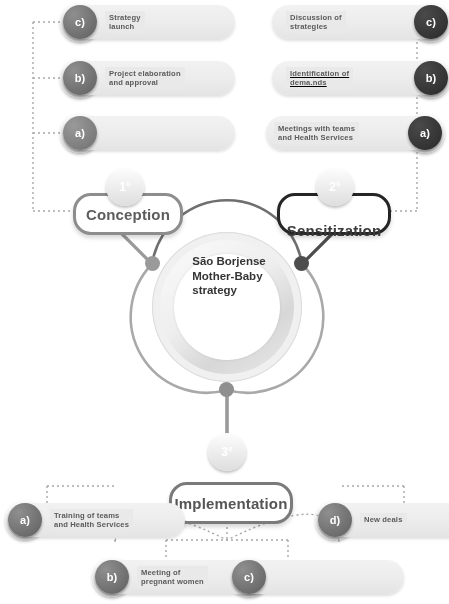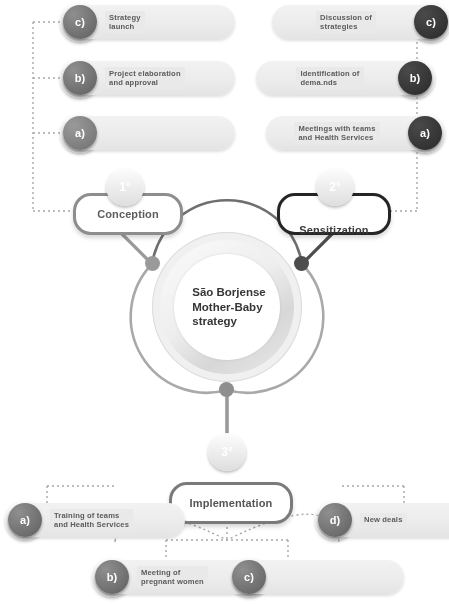--- a/index.html
+++ b/index.html
@@ -57,34 +57,34 @@
     box-shadow:0 2px 3px rgba(0,0,0,.22);
   }
   .badge.mid{background:radial-gradient(circle at 32% 28%,#8f8f8f,#6d6d6d 70%,#5f5f5f 100%);}
   .badge.dark{background:radial-gradient(circle at 32% 28%,#4a4a4a,#333333 70%,#2a2a2a 100%);}
   .badge.grey{background:radial-gradient(circle at 32% 28%,#9a9a9a,#7c7c7c 70%,#6f6f6f 100%);}
 
   
   .item.lft{padding-left:42px;padding-right:10px;}
   .item.lft .badge{left:0;}
   
-  .item.rgt{padding-left:14px;padding-right:42px;justify-content:center;}
+  .item.rgt{padding-left:14px;padding-right:42px;justify-content:flex-start;}
   .item.rgt .badge{right:0;}
 
   
   .stage{
     position:absolute;
     height:36px;
     border-radius:18px;
     background:#ffffff;
     display:flex;align-items:center;justify-content:center;
     box-shadow:0 3px 4px rgba(0,0,0,.16);
   }
   .stage .label{
-    font-size:11px;font-weight:bold;letter-spacing:.01em;
+    font-size:15px;font-weight:bold;letter-spacing:.01em;
   }
   .stage.s1{border:3px solid #8d8d8d;}
   .stage.s1 .label{color:#5d5d5d;}
   .stage.s2{border:3px solid #252525;}
   .stage.s2 .label{color:#3a3a3a;margin-top:32px;}
   .stage.s3{border:3px solid #7a7a7a;}
   .stage.s3 .label{color:#555555;}
 
   .numbadge{
     position:absolute;
@@ -113,21 +113,21 @@
     box-shadow:inset 0 0 0 1px #dcdcdc;
   }
   #hub .band{
     position:absolute;left:8px;top:8px;width:134px;height:134px;border-radius:50%;
     background:linear-gradient(145deg,#fbfbfb 0%,#eeeeee 45%,#d7d7d7 70%,#e9e9e9 100%);
   }
   #hub .inner{
     position:absolute;left:22px;top:22px;width:106px;height:106px;border-radius:50%;
     background:#ffffff;
     box-shadow:0 0 3px rgba(0,0,0,.10);
-    display:flex;align-items:center;justify-content:center;
+    display:flex;align-items:flex-start;justify-content:center;
   }
   #hub .hubtext{
     font-size:11.5px;font-weight:bold;color:#353535;line-height:14.5px;
     text-align:left;white-space:pre-line;
     padding-left:4px;
   }
   .knob{
     position:absolute;width:15px;height:15px;border-radius:50%;
     z-index:5;
   }
@@ -216,21 +216,21 @@
     <span class="txtwrap">
       <span class="txt">Discussion of
 strategies</span>
     </span>
     <span class="badge dark">
       <span class="ring"></span>
       <span>c)</span>
     </span>
   </div>
 
-  <div class="item rgt" style="left:256px;top:61px;width:120px;">
+  <div class="item rgt" style="left:272px;top:61px;width:120px;text-decoration:underline;">
     <span class="txtwrap">
       <span class="txt">Identification of
 dema.nds</span>
     </span>
     <span class="badge dark">
       <span class="ring"></span>
       <span>b)</span>
     </span>
   </div>
 

